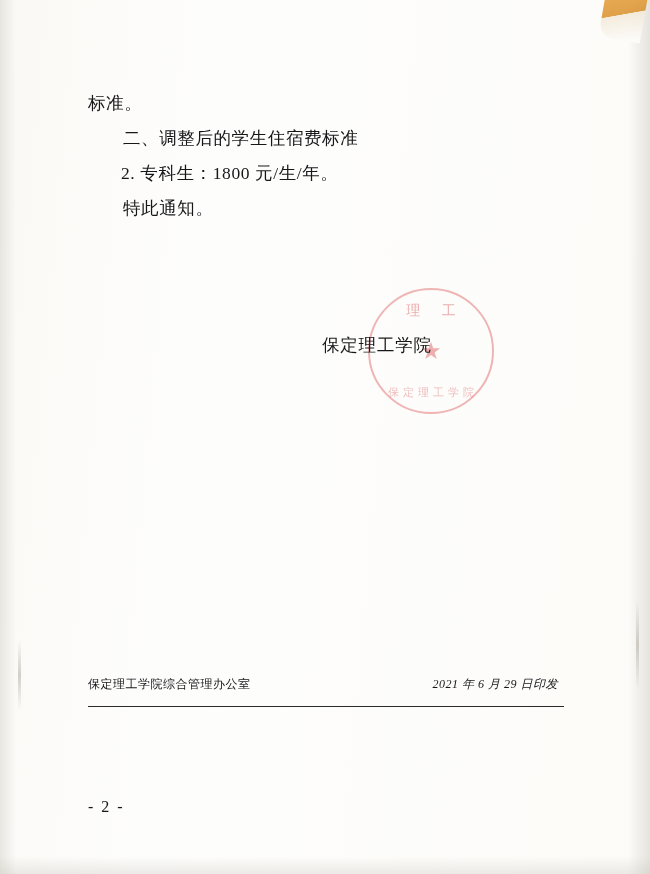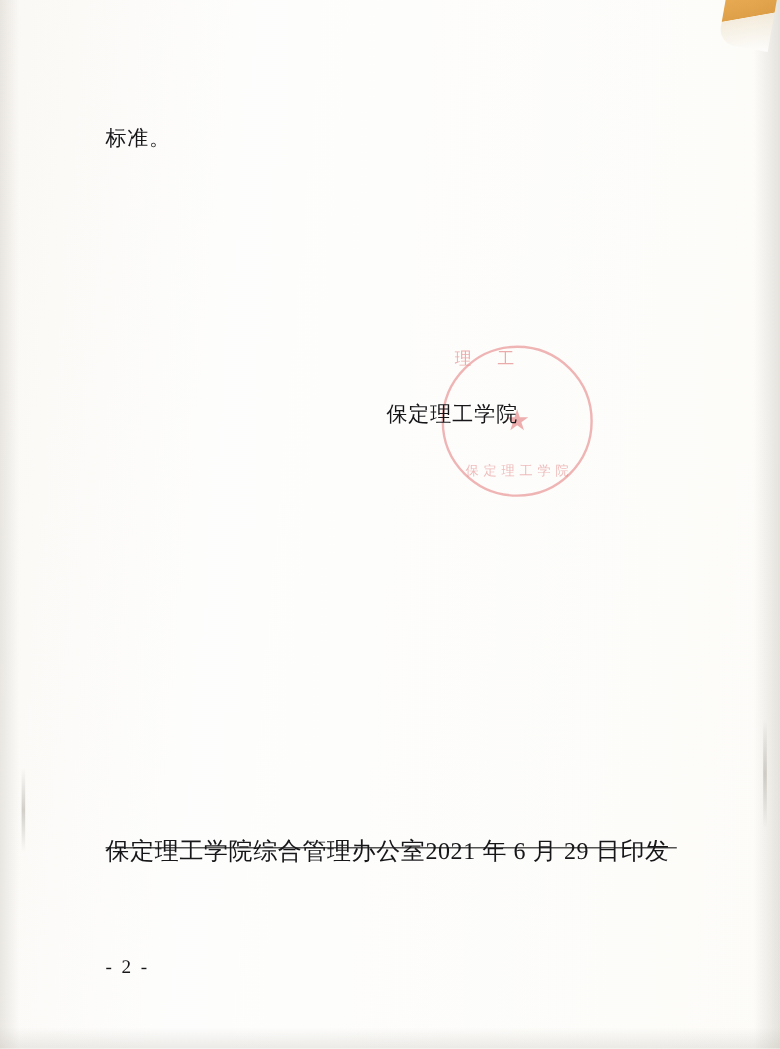--- a/index.html
+++ b/index.html
@@ -80,21 +80,21 @@
     position: absolute;
     left: 88px;
     top: 84px;
     width: 480px;
   }
   .para {
     font-size: 17.5px;
     line-height: 31px;
     letter-spacing: 0.6px;
     color: #17171a;
-    margin: 16px 0 1px 0;
+    margin: 4px 0 1px 0;
     white-space: nowrap;
   }
   .para.indent {
     text-indent: 35px;
   }
   .para.indent2 {
     text-indent: 33px;
   }
   .signature-block {
     position: absolute;
@@ -126,22 +126,23 @@
     left: 50%;
     top: 50%;
     transform: translate(-50%, -50%);
     color: rgba(214, 42, 46, 0.6);
     font-size: 24px;
     line-height: 1;
   }
   .seal .seal-top-text {
     position: absolute;
     left: 0;
-    top: 0;
+    top: 12px;
     width: 122px;
+    text-align: center;
     font-size: 14px;
     letter-spacing: 9px;
     color: rgba(206, 40, 44, 0.62);
     text-indent: 9px;
   }
   .seal .seal-bottom-text {
     position: absolute;
     left: 0;
     bottom: 12px;
     width: 122px;
@@ -156,32 +157,33 @@
     position: absolute;
     left: 88px;
     top: 706px;
     width: 476px;
     height: 1px;
     background: #2a2a2a;
   }
   .footer-row {
     position: absolute;
     left: 88px;
-    top: 696px;
+    top: 676px;
     width: 476px;
     display: flex;
     justify-content: space-between;
     align-items: flex-end;
-    font-size: 20px;
+    font-size: 12px;
     letter-spacing: 0.5px;
     color: #17171a;
     white-space: nowrap;
   }
   .footer-right {
     padding-right: 6px;
+    font-style: italic;
   }
   .page-number {
     position: absolute;
     left: 88px;
     top: 798px;
     font-size: 16px;
     letter-spacing: 2px;
     color: #17171a;
   }
 </style>
@@ -192,20 +194,23 @@
 
   <div class="edge-shadow-left"></div>
   <div class="edge-shadow-right"></div>
   <div class="edge-shadow-bottom"></div>
   <div class="corner-mark"></div>
   <div class="scan-streak"></div>
   <div class="scan-streak2"></div>
 
   <div class="body-text">
     <p class="para">标准。</p>
+    <p class="para indent">二、调整后的学生住宿费标准</p>
+    <p class="para indent2">2. 专科生：1800 元/生/年。</p>
+    <p class="para indent">特此通知。</p>
   </div>
 
   <div class="seal">
     <div class="seal-top-text">理 工</div>
     <div class="seal-star">★</div>
     <div class="seal-bottom-text">保定理工学院</div>
   </div>
 
   <div class="signature-block">
     <div class="sig-line">保定理工学院</div>

